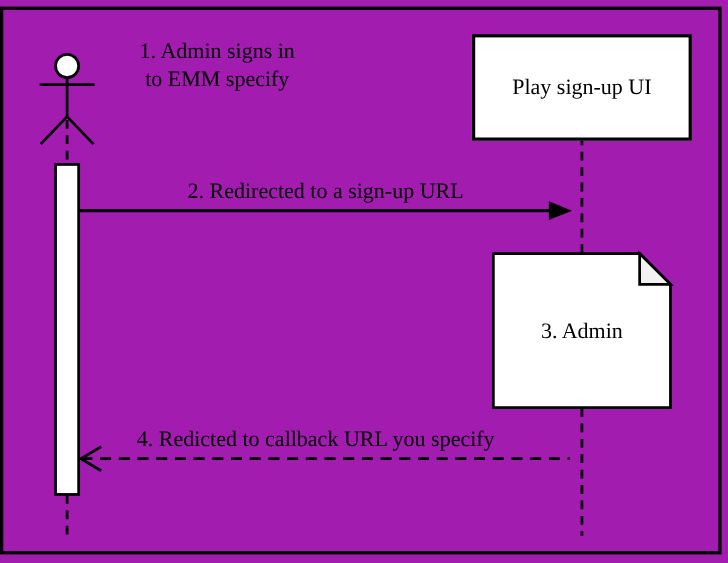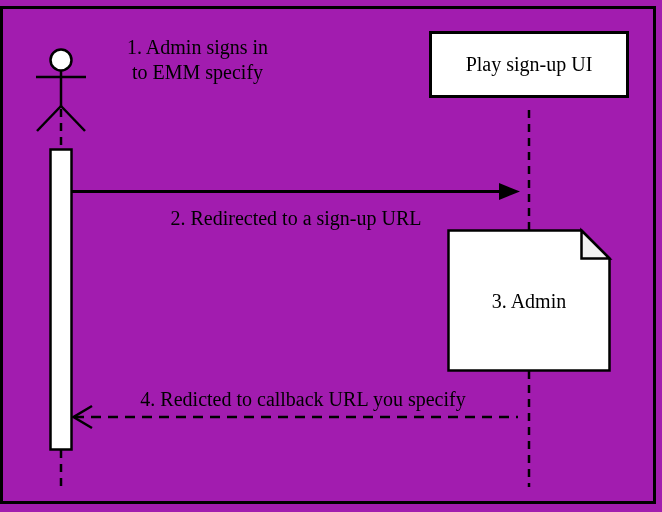--- a/index.html
+++ b/index.html
@@ -35,42 +35,41 @@
     font-size: 20px;
     line-height: 25px;
     text-align: center;
     white-space: nowrap;
   }
   .participant-box {
     position: absolute;
     left: 429px;
     top: 31px;
     width: 200px;
-    height: 67px;
+    height: 97px;
     border: 3px solid #000000;
     box-sizing: border-box;
     background: #ffffff;
     display: flex;
     align-items: center;
     justify-content: center;
     font-size: 20px;
   }
   .step1-label {
     left: 95px;
     top: 35px;
     width: 205px;
   }
   .step2-label {
     left: 66px;
     top: 162px;
     width: 460px;
-    margin-top: 44px;
   }
   .step4-label {
-    left: 80px;
+    left: 64px;
     top: 387px;
     width: 446px;
   }
   .note-text {
     position: absolute;
     left: 449px;
     top: 231px;
     width: 160px;
     height: 140px;
     display: flex;

